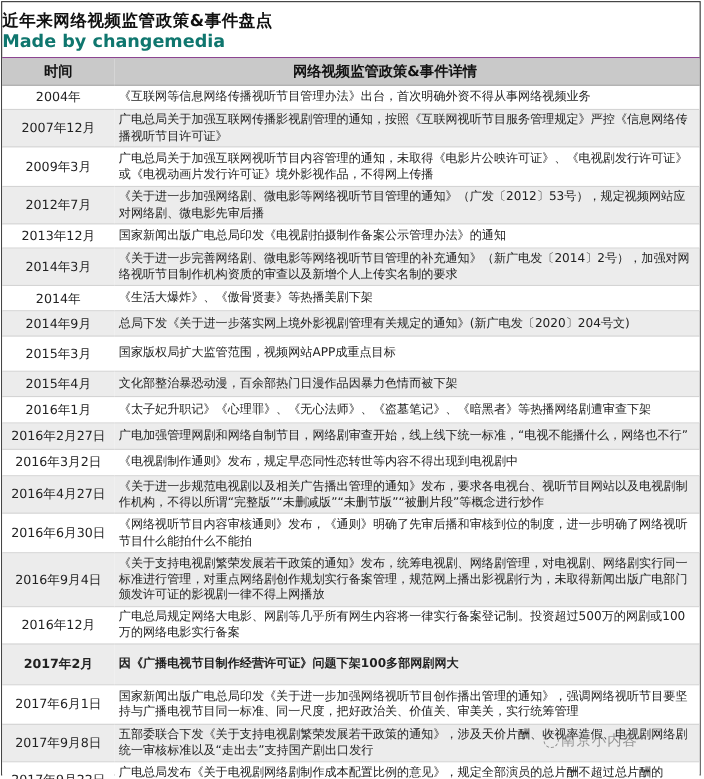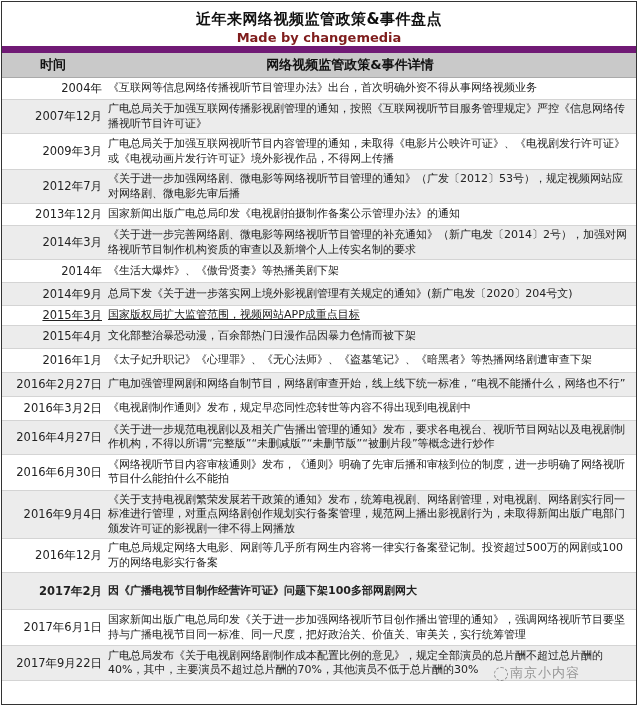--- a/index.html
+++ b/index.html
@@ -1,27 +1,27 @@
 <!DOCTYPE html>
 <html><head>
 <meta charset="utf-8">
 <style>
   html, body { margin: 0; padding: 0; background: #ffffff; }
   body { width: 640px; height: 708px; overflow: hidden; font-family: "DejaVu Sans", sans-serif; color: #222; }
   .frame { position: absolute; left: 1px; top: 1px; width: 636px; height: 704px; border: 1px solid #333; box-sizing: border-box; background: #fff; }
-  .title-block { height: 51px; text-align: center; border-bottom: 7px solid #701a75; box-sizing: border-box; padding-top: 7px; }
+  .title-block { height: 51px; border-bottom: 1px solid #701a75; box-sizing: border-box; padding-top: 7px; }
   .title { font-size: 15px; font-weight: bold; line-height: 20px; color: #111; letter-spacing: 0.5px; }
-  .subtitle { font-size: 13px; font-weight: bold; line-height: 17px; color: #7f1d1d; font-family: "DejaVu Sans", sans-serif; }
+  .subtitle { font-size: 16px; font-weight: bold; line-height: 17px; color: #0f766e; font-family: "DejaVu Sans", sans-serif; }
   table { border-collapse: collapse; width: 100%; table-layout: fixed; }
   col.c1 { width: 102px; }
   thead th { background: #c9c9c9; height: 24px; font-size: 13px; font-weight: bold; color: #111; padding: 0; border-bottom: 1px solid #aaa; }
   thead th.h1 { text-align: center; margin-top: 20px; }
   thead th.h2 { text-align: center; padding-right: 40px; }
   tbody td { font-size: 11px; line-height: 14.5px; padding: 2px 4px; border-bottom: 1px solid #d4d4d4; vertical-align: middle; color: #222; }
-  tbody td.date { text-align: right; font-size: 11.5px; padding: 0 2px; white-space: nowrap; }
+  tbody td.date { text-align: center; font-size: 11.5px; padding: 0 2px; white-space: nowrap; }
   tbody td.detail { padding-left: 4px; padding-right: 6px; }
   tbody tr:nth-child(even) td { background: #ececec; }
   tbody tr:nth-child(odd) td { background: #ffffff; }
   .watermark { position: absolute; left: 494px; top: 664px; font-size: 13px; color: rgba(120,120,120,0.75); letter-spacing: 1px; pointer-events: none; }
   .wm-icon { display: inline-block; width: 12px; height: 12px; border: 1px dashed rgba(120,120,120,0.8); border-radius: 50%; vertical-align: middle; margin-right: 2px; }
 </style>
 </head>
 <body>
 
 <div class="frame">
@@ -66,21 +66,21 @@
           <td class="detail">《关于进一步完善网络剧、微电影等网络视听节目管理的补充通知》（新广电发〔2014〕2号），加强对网络视听节目制作机构资质的审查以及新增个人上传实名制的要求</td>
         </tr>
         <tr style="height: 23px;">
           <td class="date">2014年</td>
           <td class="detail">《生活大爆炸》、《傲骨贤妻》等热播美剧下架</td>
         </tr>
         <tr style="height: 23px;">
           <td class="date">2014年9月</td>
           <td class="detail">总局下发《关于进一步落实网上境外影视剧管理有关规定的通知》(新广电发〔2020〕204号文)</td>
         </tr>
-        <tr style="height: 19px; text-decoration: underline;">
+        <tr style="height: 32px;">
           <td class="date">2015年3月</td>
           <td class="detail">国家版权局扩大监管范围，视频网站APP成重点目标</td>
         </tr>
         <tr style="height: 23px;">
           <td class="date">2015年4月</td>
           <td class="detail">文化部整治暴恐动漫，百余部热门日漫作品因暴力色情而被下架</td>
         </tr>
         <tr style="height: 24px;">
           <td class="date">2016年1月</td>
           <td class="detail">《太子妃升职记》《心理罪》、《无心法师》、《盗墓笔记》、《暗黑者》等热播网络剧遭审查下架</td>
@@ -110,20 +110,24 @@
           <td class="detail">广电总局规定网络大电影、网剧等几乎所有网生内容将一律实行备案登记制。投资超过500万的网剧或100万的网络电影实行备案</td>
         </tr>
         <tr style="height: 37px; font-weight: bold;">
           <td class="date">2017年2月</td>
           <td class="detail">因《广播电视节目制作经营许可证》问题下架100多部网剧网大</td>
         </tr>
         <tr style="height: 36px;">
           <td class="date">2017年6月1日</td>
           <td class="detail">国家新闻出版广电总局印发《关于进一步加强网络视听节目创作播出管理的通知》，强调网络视听节目要坚持与广播电视节目同一标准、同一尺度，把好政治关、价值关、审美关，实行统筹管理</td>
         </tr>
+        <tr style="height: 33px;">
+          <td class="date">2017年9月8日</td>
+          <td class="detail">五部委联合下发《关于支持电视剧繁荣发展若干政策的通知》，涉及天价片酬、收视率造假、电视剧网络剧统一审核标准以及“走出去”支持国产剧出口发行</td>
+        </tr>
         <tr style="height: 35px;">
           <td class="date">2017年9月22日</td>
           <td class="detail">广电总局发布《关于电视剧网络剧制作成本配置比例的意见》，规定全部演员的总片酬不超过总片酬的40%，其中，主要演员不超过总片酬的70%，其他演员不低于总片酬的30%</td>
         </tr>
       </tbody>
   </table>
 </div>
 
 <div class="watermark">
   <span class="wm-icon"></span><span>南京小内容</span>

